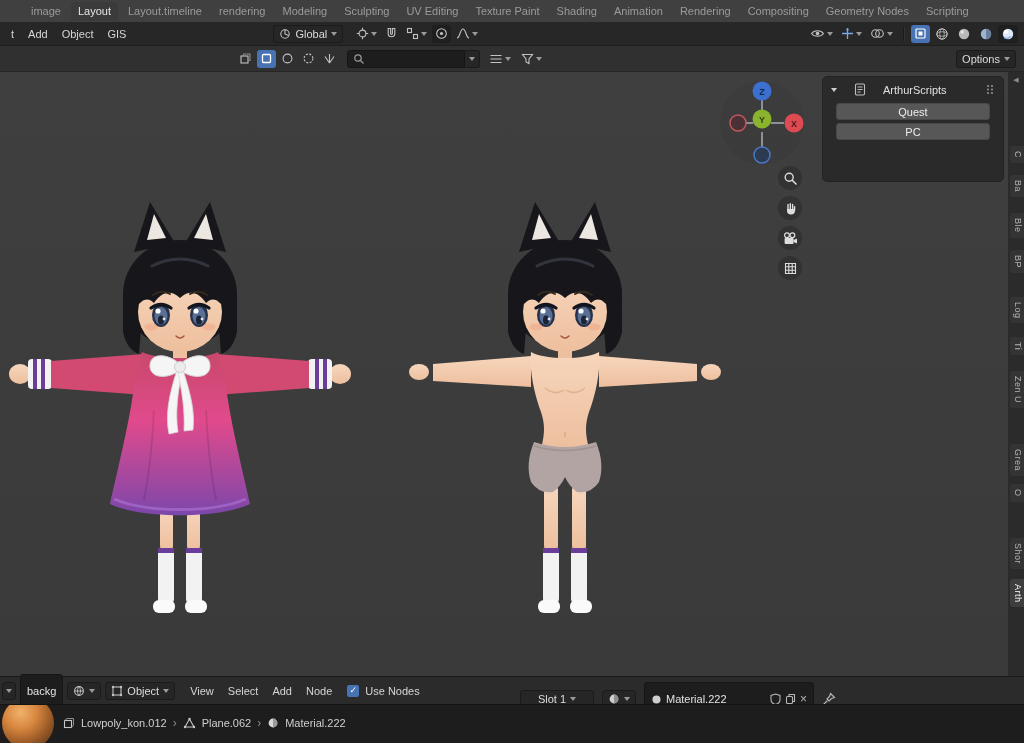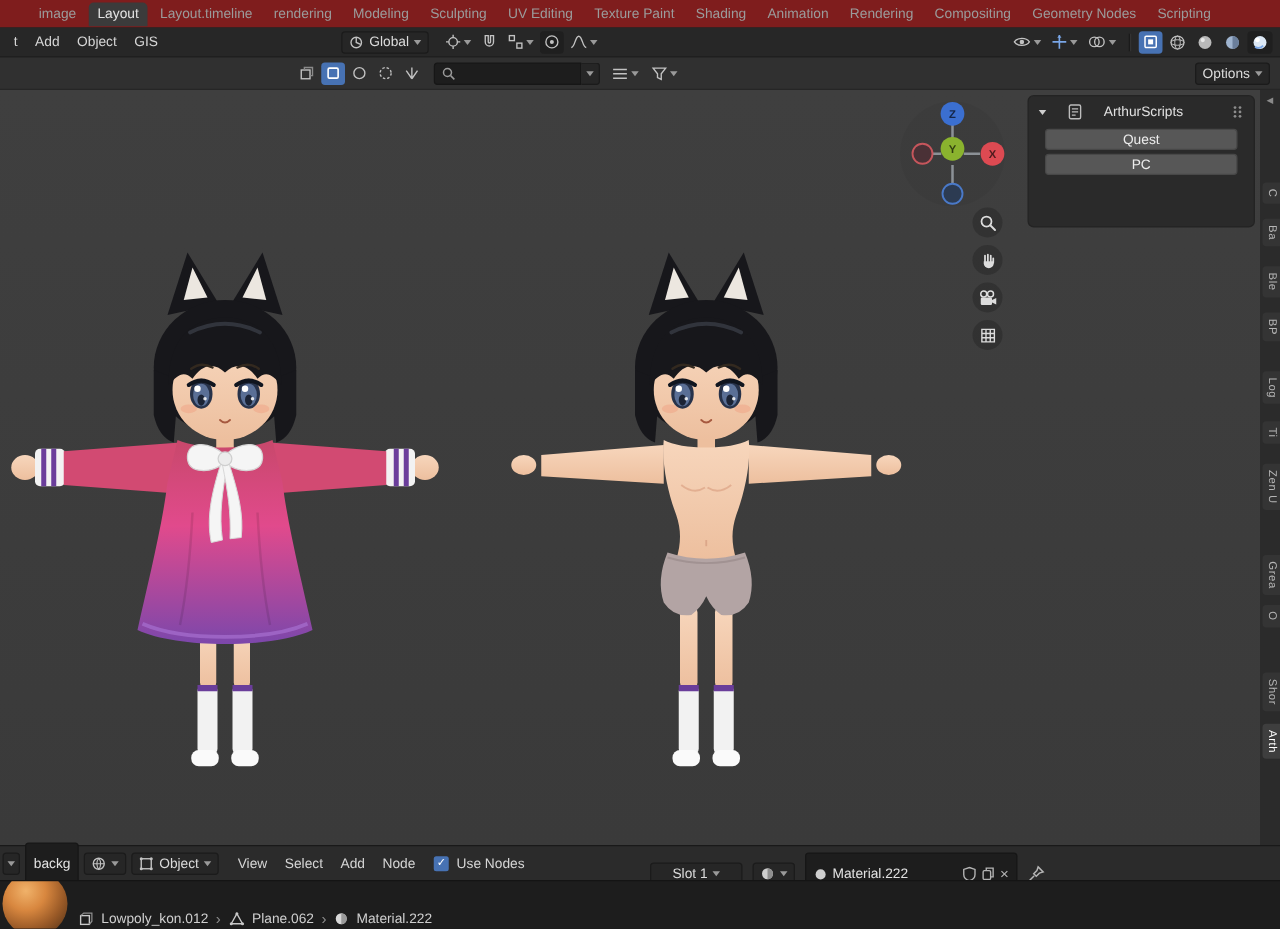--- a/index.html
+++ b/index.html
@@ -2,21 +2,21 @@
 <html><head>
 <meta charset="utf-8">
 <style>
   * { box-sizing: border-box; margin: 0; padding: 0; }
   html,body { width:1024px; height:743px; overflow:hidden; background:#1c1c1c;
     font-family:"Liberation Sans", sans-serif; font-size:11px; color:#c8c8c8; }
   .app { position:relative; width:1024px; height:743px; }
 
   
   .topbar { position:absolute; left:0; top:0; width:1024px; height:22px;
-    background:#7f1d1d; display:flex; align-items:center; padding-left:24px; gap:3px; }
+    background:#404040; display:flex; align-items:center; padding-left:24px; gap:3px; }
   .wtab { padding:3px 7px 4px; color:#9b9b9b; border-radius:4px 4px 0 0; white-space:nowrap; cursor:default; }
   .wtab.active { background:#3b3b3b; color:#e4e4e4; }
 
   
   .row2 { position:absolute; left:0; top:22px; width:1024px; height:24px;
     background:#272727; border-bottom:1px solid #1e1e1e; display:flex; align-items:center; padding:0 4px; }
   .menu { padding:3px 7px; color:#d6d6d6; border-radius:3px; }
   .dd { display:flex; align-items:center; gap:4px; background:#262626; border:1px solid #1b1b1b;
     border-radius:3px; height:18px; padding:0 5px; color:#dcdcdc; }
   .car { width:0; height:0; border-left:3px solid transparent; border-right:3px solid transparent;
@@ -71,21 +71,21 @@
     border-radius:3px; height:34px; padding:0 6px; color:#e2e2e2; }
   .cbx { width:12px; height:12px; background:#4772b3; border-radius:2px; display:flex;
     align-items:center; justify-content:center; color:#fff; font-size:9px; line-height:1; }
   .sh-right { position:absolute; left:520px; top:5px; display:flex; align-items:center; gap:8px; }
 
   
   .nodearea { position:absolute; left:0; top:704px; width:1024px; height:39px;
     background:#1d1d1d; border-top:1px solid #141414; overflow:hidden; }
   .matball { position:absolute; left:2px; top:-8px; width:52px; height:52px; border-radius:50%;
     background:radial-gradient(circle at 36% 30%, #f0b26a 0%, #d8873f 32%, #9a5a27 62%, #432914 100%); }
-  .crumbs { position:absolute; left:62px; top:11px; display:flex; align-items:center; gap:6px; color:#cfcfcf;margin-top:12px; }
+  .crumbs { position:absolute; left:62px; top:11px; display:flex; align-items:center; gap:6px; color:#cfcfcf; }
   .chev { color:#8b8b8b; font-size:12px; }
 </style>
 </head>
 <body>
 
 <div class="app">
 
   <div class="topbar">
     <span class="wtab">image</span>
     <span class="wtab active">Layout</span>

